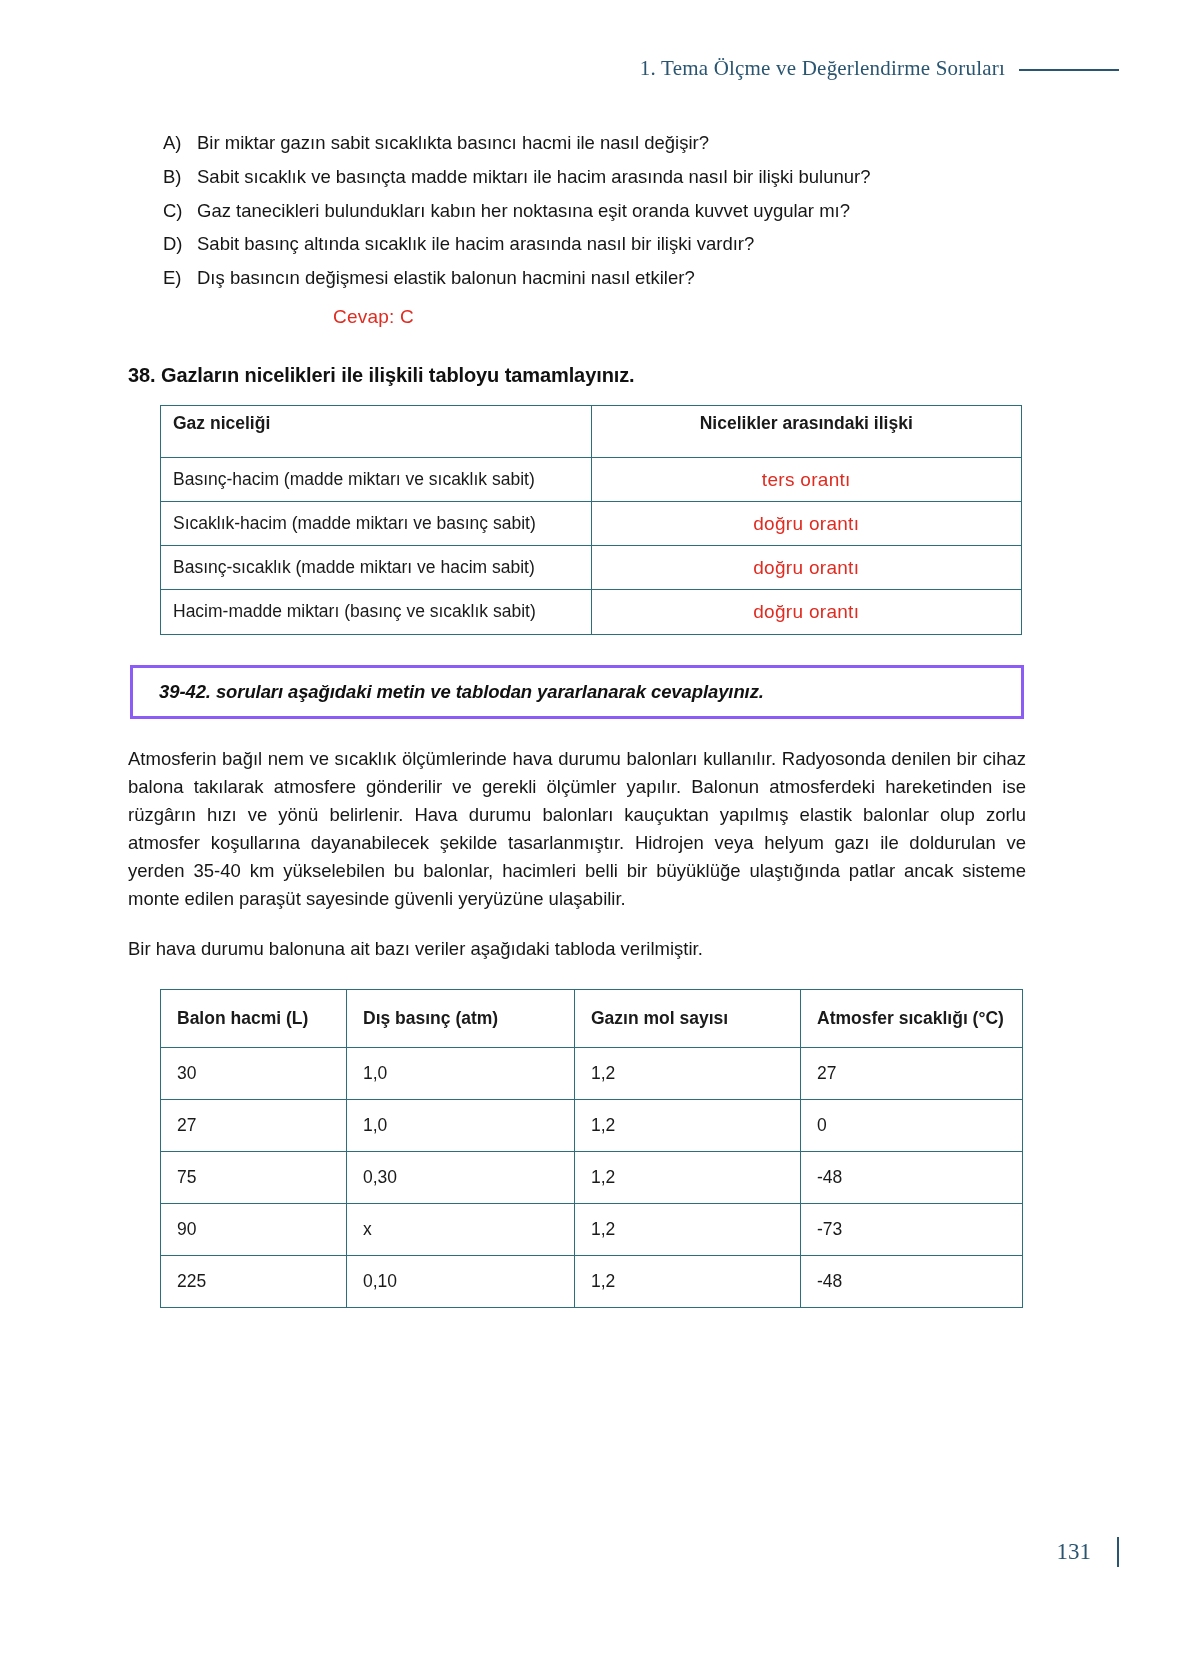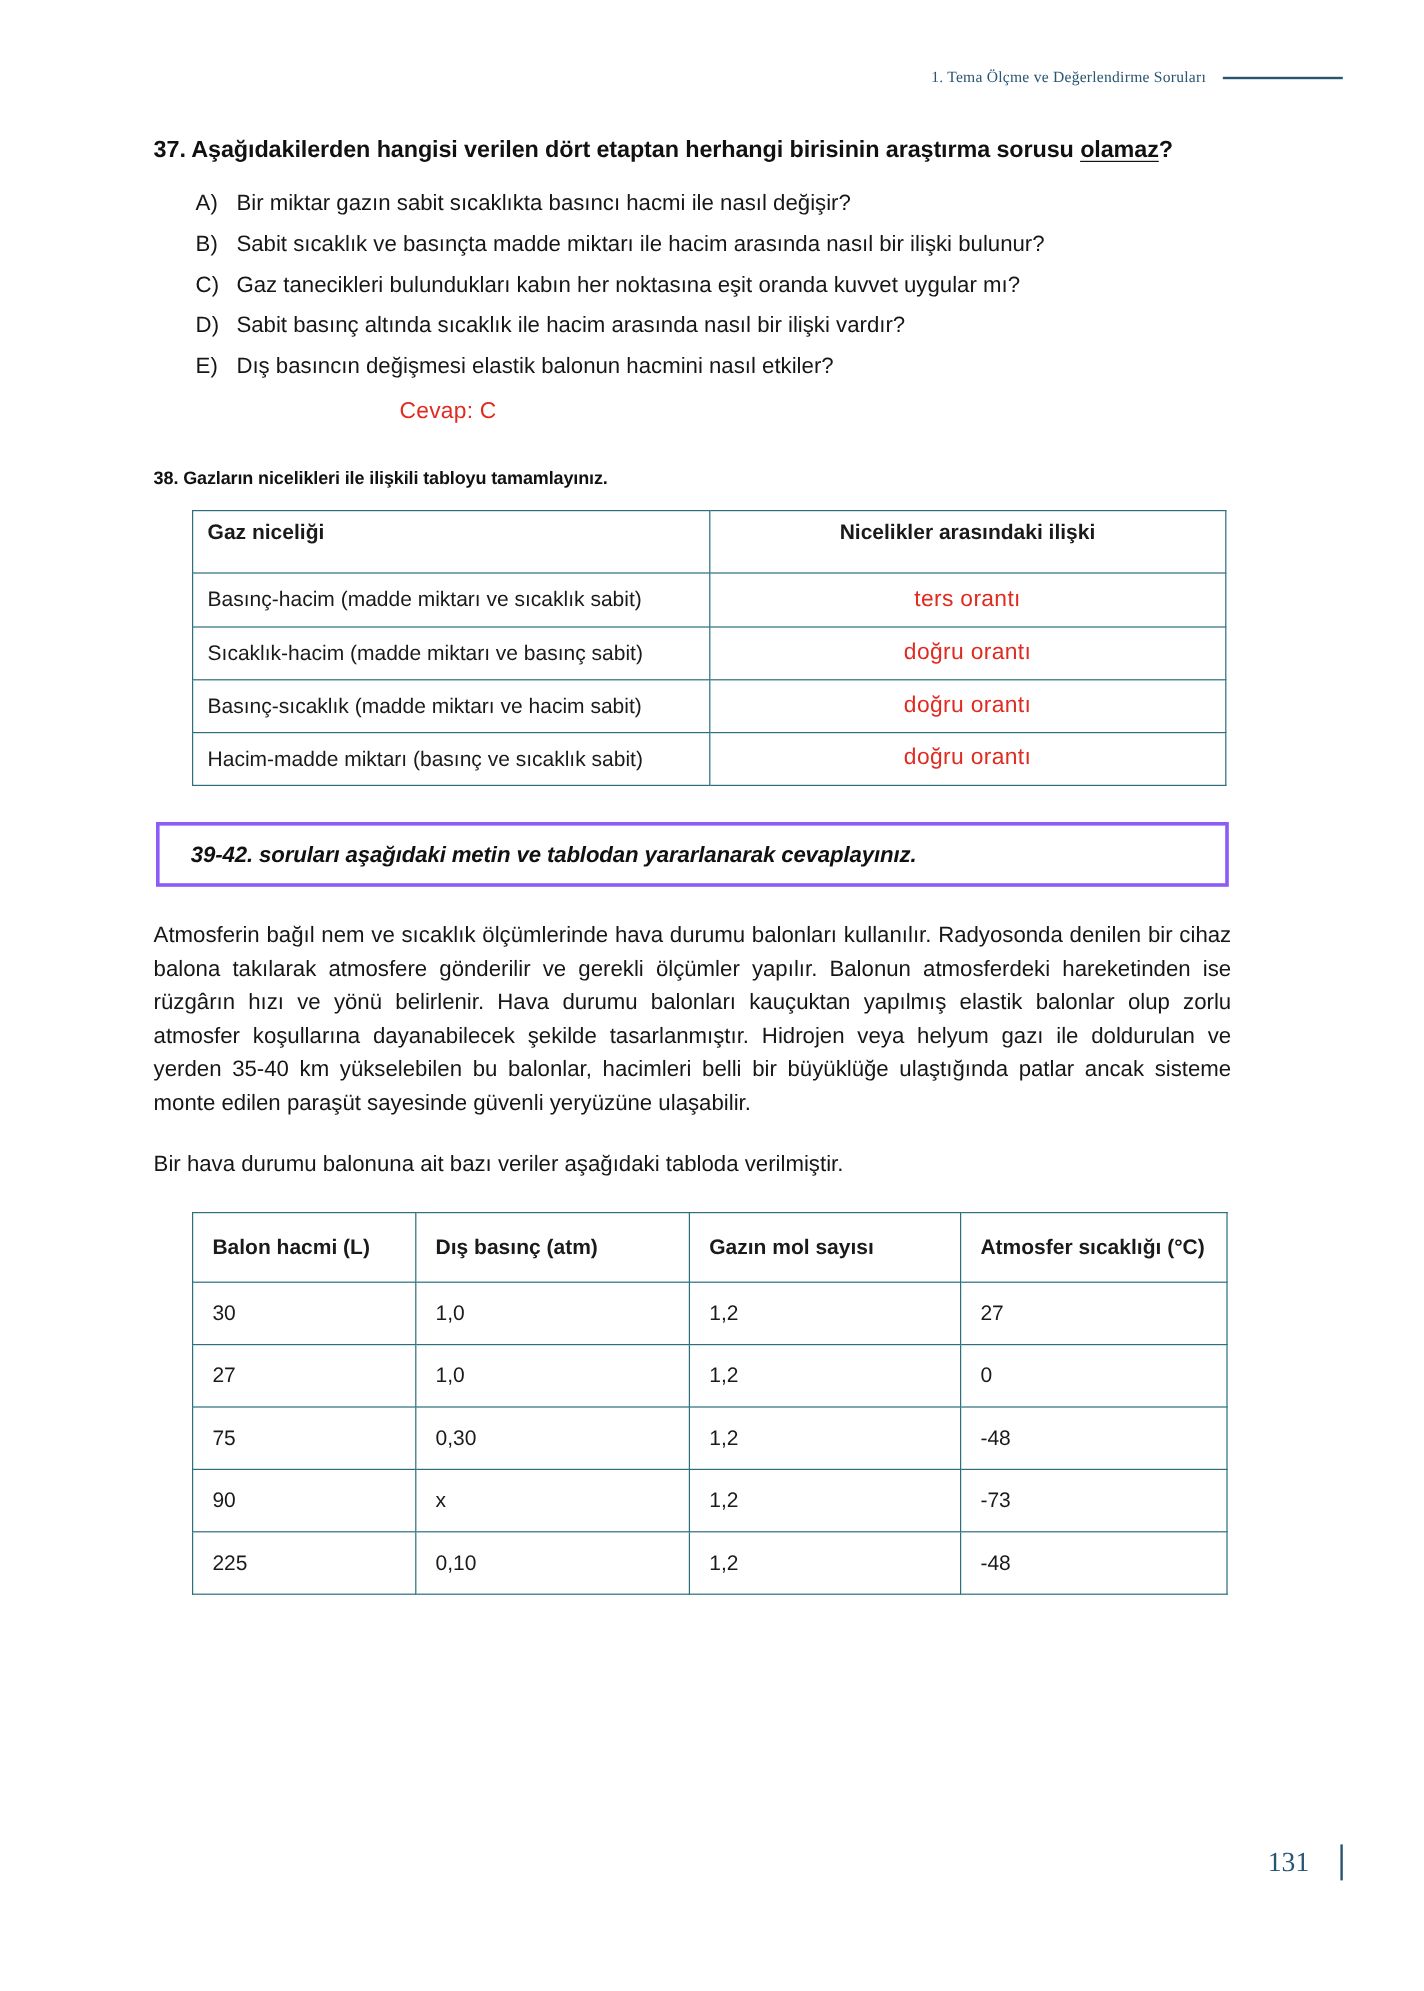--- a/index.html
+++ b/index.html
@@ -18,21 +18,21 @@
   .page-header {
     position: absolute;
     top: 56px;
     right: 68px;
     display: flex;
     align-items: center;
     gap: 14px;
   }
   .page-header .hdr-text {
     font-family: "Liberation Serif", serif;
-    font-size: 13px;
+    font-size: 21px;
     color: #2a5571;
     letter-spacing: 0.2px;
     white-space: nowrap;
   }
   .page-header .hdr-rule {
     width: 100px;
     height: 2px;
     background: #2a5571;
     margin-bottom: -2px;
   }
@@ -76,21 +76,21 @@
     margin-top: 14px;
     margin-left: 205px;
     font-size: 19px;
     color: #e02b20;
     letter-spacing: 0.2px;
   }
 
   
   .q38-stem {
     margin-top: 36px;
-    font-size: 15px;
+    font-size: 20px;
     font-weight: bold;
     color: #111;
     letter-spacing: -0.1px;
   }
 
   table { border-collapse: collapse; }
 
   .tbl-relations {
     margin-top: 18px;
     margin-left: 32px;
@@ -203,24 +203,20 @@
 </head>
 <body>
 
 <div class="page-header">
   <span class="hdr-text">1. Tema Ölçme ve Değerlendirme Soruları</span>
   <span class="hdr-rule"></span>
 </div>
 
 <div class="content">
 
-  <div class="q-stem">
-    <span>37.</span>
-    <span>Aşağıdakilerden hangisi verilen dört etaptan herhangi birisinin araştırma sorusu </span><span class="u">olamaz</span><span>?</span>
-  </div>
 
   <div class="options">
     <div class="opt">
       <span class="lbl">A)</span>
       <span class="txt">Bir miktar gazın sabit sıcaklıkta basıncı hacmi ile nasıl değişir?</span>
     </div>
     <div class="opt">
       <span class="lbl">B)</span>
       <span class="txt">Sabit sıcaklık ve basınçta madde miktarı ile hacim arasında nasıl bir ilişki bulunur?</span>
     </div>

